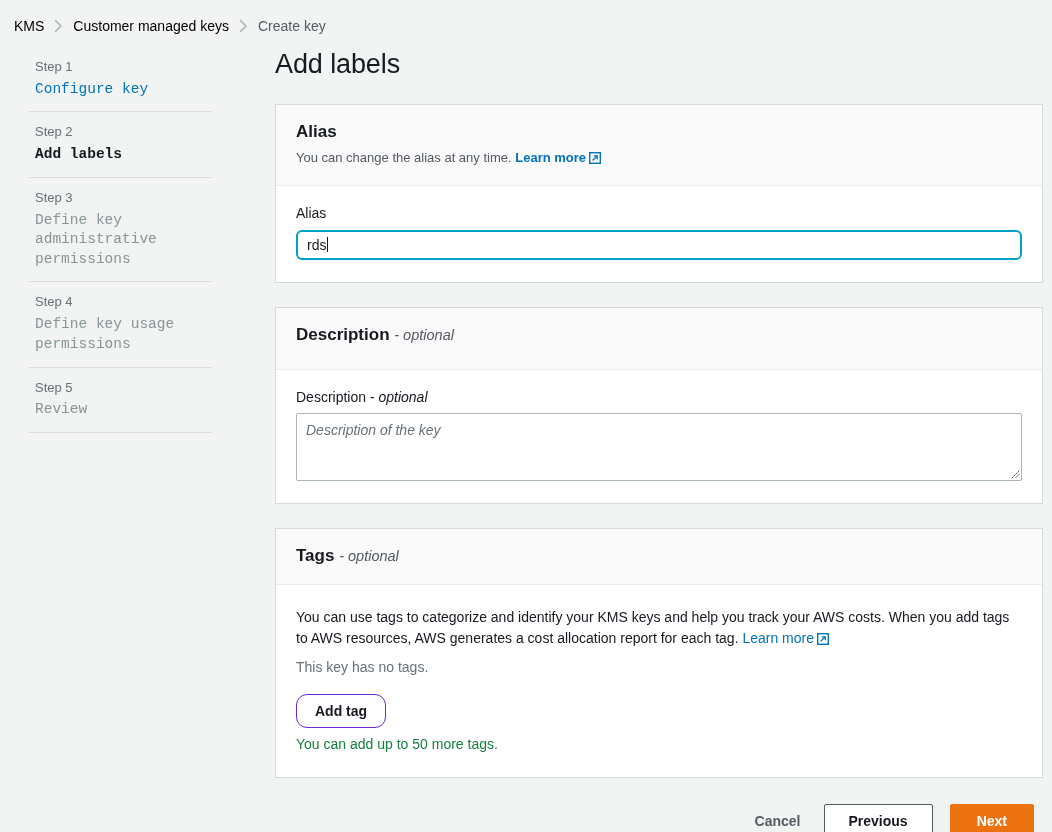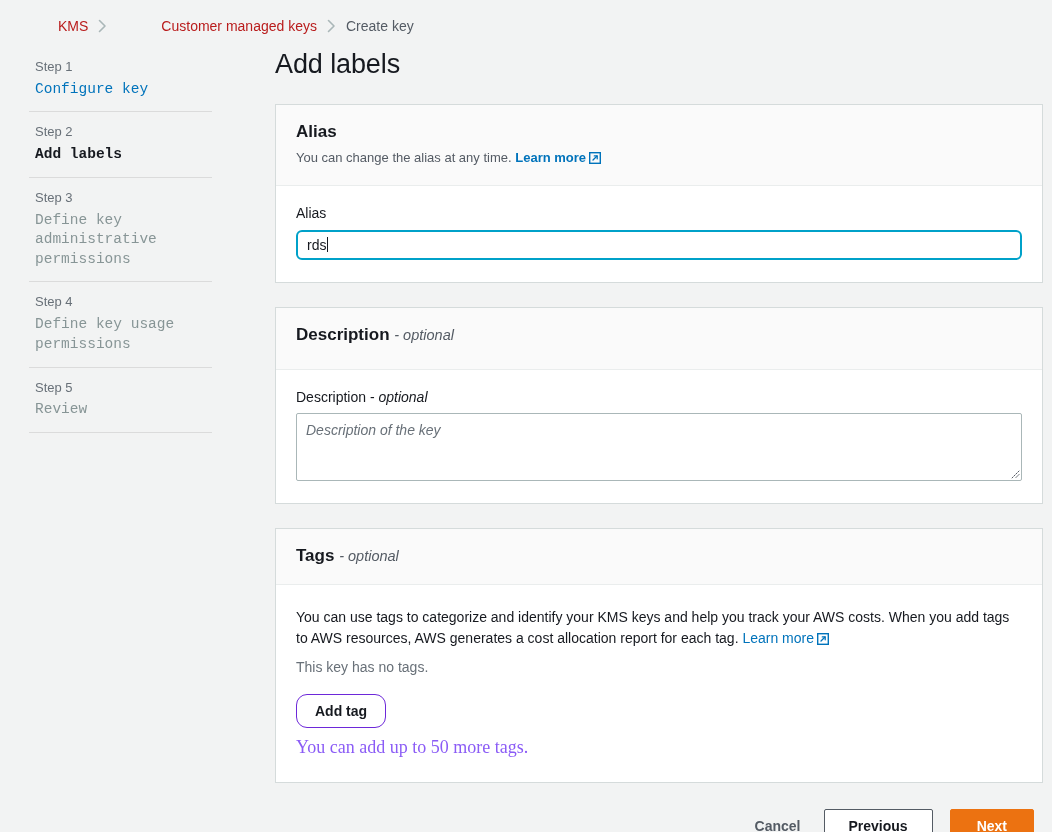--- a/index.html
+++ b/index.html
@@ -14,25 +14,24 @@
 
   
   .breadcrumb {
     display: flex;
     align-items: center;
     padding: 12px 0 0 14px;
     height: 40px;
     font-size: 14px;
   }
   .crumb-link {
-    color: #b91c1c;
+    color: #000000;
     text-decoration: none;
     cursor: pointer;
     font-size: 14px;
-    margin-left: 44px;
   }
   .crumb-current { color: #545b64; font-size: 14px; text-align: right; }
   .crumb-sep {
     color: #aab7b8;
     margin: 0 9px;
     font-size: 15px;
     line-height: 1;
     display: inline-flex;
     align-items: center;
   }
@@ -216,25 +215,24 @@
     border-radius: 11px;
     color: #16191f;
     font-family: "Liberation Sans", sans-serif;
     font-size: 14px;
     font-weight: bold;
     padding: 7px 18px;
     cursor: pointer;
     line-height: 1.3;
   }
   .tags-hint {
-    font-size: 18px;
-    color: #8b5cf6;
+    font-size: 14px;
+    color: #15803d;
     margin: 7px 0 0 0;
     line-height: 1.4;
-    font-family: Liberation Serif, serif;
   }
 
   
   .footer {
     display: flex;
     align-items: center;
     justify-content: flex-end;
     gap: 17px;
     padding: 2px 9px 0 0;
   }

